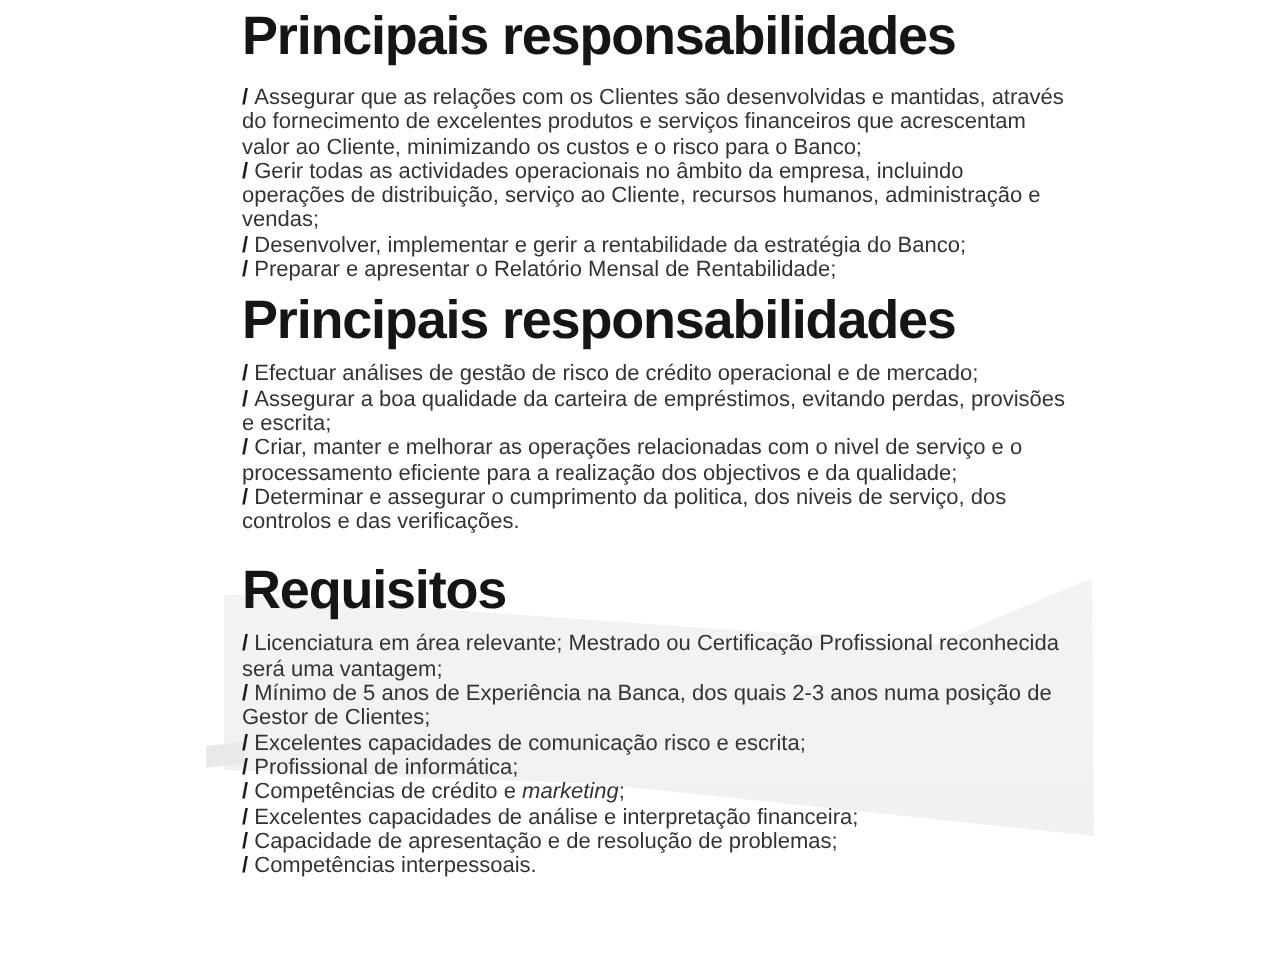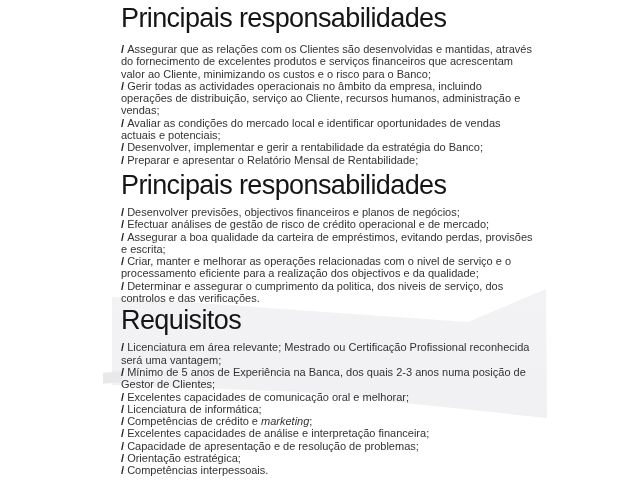--- a/index.html
+++ b/index.html
@@ -23,62 +23,59 @@
   }
   .ribbon-chip{
     position:absolute; left:103px; top:372px; width:19px; height:11px; z-index:0;
     background:var(--ribbonDark);
     transform:skewY(-5deg);
   }
   .content{
     position:absolute; left:121px; top:2px; width:412px; z-index:1;
   }
   .sec h1{
-    font-size:27px; line-height:32px; font-weight:400;
+    font-size:27px; line-height:32px; font-weight:700;
     letter-spacing:-0.6px; color:var(--heading);
     margin:0 0 9px 0;
   }
   .sec-1 h1{margin-top:3px; margin-bottom:5px;}
-  .sec-2 h1{margin-bottom:5px;}
+  .sec-2 h1{margin-top:12px; margin-bottom:5px;}
   .item{
     font-size:11px; line-height:12.3px; color:var(--body);
     font-weight:400;
   }
   .item .slash{font-weight:700; color:#1c1c1c;}
   .item em{font-style:italic;}
 </style>
 </head>
 <body>
 
 <div class="page">
   <div class="ribbon-main"></div>
   <div class="ribbon-chip"></div>
   <div class="content" id="sections-root">
       <section class="sec sec-0">
         <h1>Principais responsabilidades</h1>
         <p class="item"><span class="slash">/ </span><span>Assegurar que as relações com os Clientes são desenvolvidas e mantidas, através do fornecimento de excelentes produtos e serviços financeiros que acrescentam valor ao Cliente, minimizando os custos e o risco para o Banco;</span></p>
         <p class="item"><span class="slash">/ </span><span>Gerir todas as actividades operacionais no âmbito da empresa, incluindo operações de distribuição, serviço ao Cliente, recursos humanos, administração e vendas;</span></p>
-        <p class="item"><span class="slash">/ </span><span>Avaliar as condições do mercado local e identificar oportunidades de vendas actuais e potenciais;</span></p>
         <p class="item"><span class="slash">/ </span><span>Desenvolver, implementar e gerir a rentabilidade da estratégia do Banco;</span></p>
         <p class="item"><span class="slash">/ </span><span>Preparar e apresentar o Relatório Mensal de Rentabilidade;</span></p>
       </section>
       <section class="sec sec-1">
         <h1>Principais responsabilidades</h1>
-        <p class="item"><span class="slash">/ </span><span>Desenvolver previsões, objectivos financeiros e planos de negócios;</span></p>
         <p class="item"><span class="slash">/ </span><span>Efectuar análises de gestão de risco de crédito operacional e de mercado;</span></p>
         <p class="item"><span class="slash">/ </span><span>Assegurar a boa qualidade da carteira de empréstimos, evitando perdas, provisões e escrita;</span></p>
         <p class="item"><span class="slash">/ </span><span>Criar, manter e melhorar as operações relacionadas com o nivel de serviço e o processamento eficiente para a realização dos objectivos e da qualidade;</span></p>
         <p class="item"><span class="slash">/ </span><span>Determinar e assegurar o cumprimento da politica, dos niveis de serviço, dos controlos e das verificações.</span></p>
       </section>
       <section class="sec sec-2">
         <h1>Requisitos</h1>
         <p class="item"><span class="slash">/ </span><span>Licenciatura em área relevante; Mestrado ou Certificação Profissional reconhecida será uma vantagem;</span></p>
         <p class="item"><span class="slash">/ </span><span>Mínimo de 5 anos de Experiência na Banca, dos quais 2-3 anos numa posição de Gestor de Clientes;</span></p>
-        <p class="item"><span class="slash">/ </span><span>Excelentes capacidades de comunicação oral e melhorar;</span></p>
-        <p class="item"><span class="slash">/ </span><span>Licenciatura de informática;</span></p>
+        <p class="item"><span class="slash">/ </span><span>Excelentes capacidades de comunicação risco e escrita;</span></p>
+        <p class="item"><span class="slash">/ </span><span>Profissional de informática;</span></p>
         <p class="item"><span class="slash">/ </span><span>Competências de crédito e <em>marketing</em>;</span></p>
         <p class="item"><span class="slash">/ </span><span>Excelentes capacidades de análise e interpretação financeira;</span></p>
         <p class="item"><span class="slash">/ </span><span>Capacidade de apresentação e de resolução de problemas;</span></p>
-        <p class="item"><span class="slash">/ </span><span>Orientação estratégica;</span></p>
         <p class="item"><span class="slash">/ </span><span>Competências interpessoais.</span></p>
       </section>
     </div>
 </div>
 
 </body></html>

